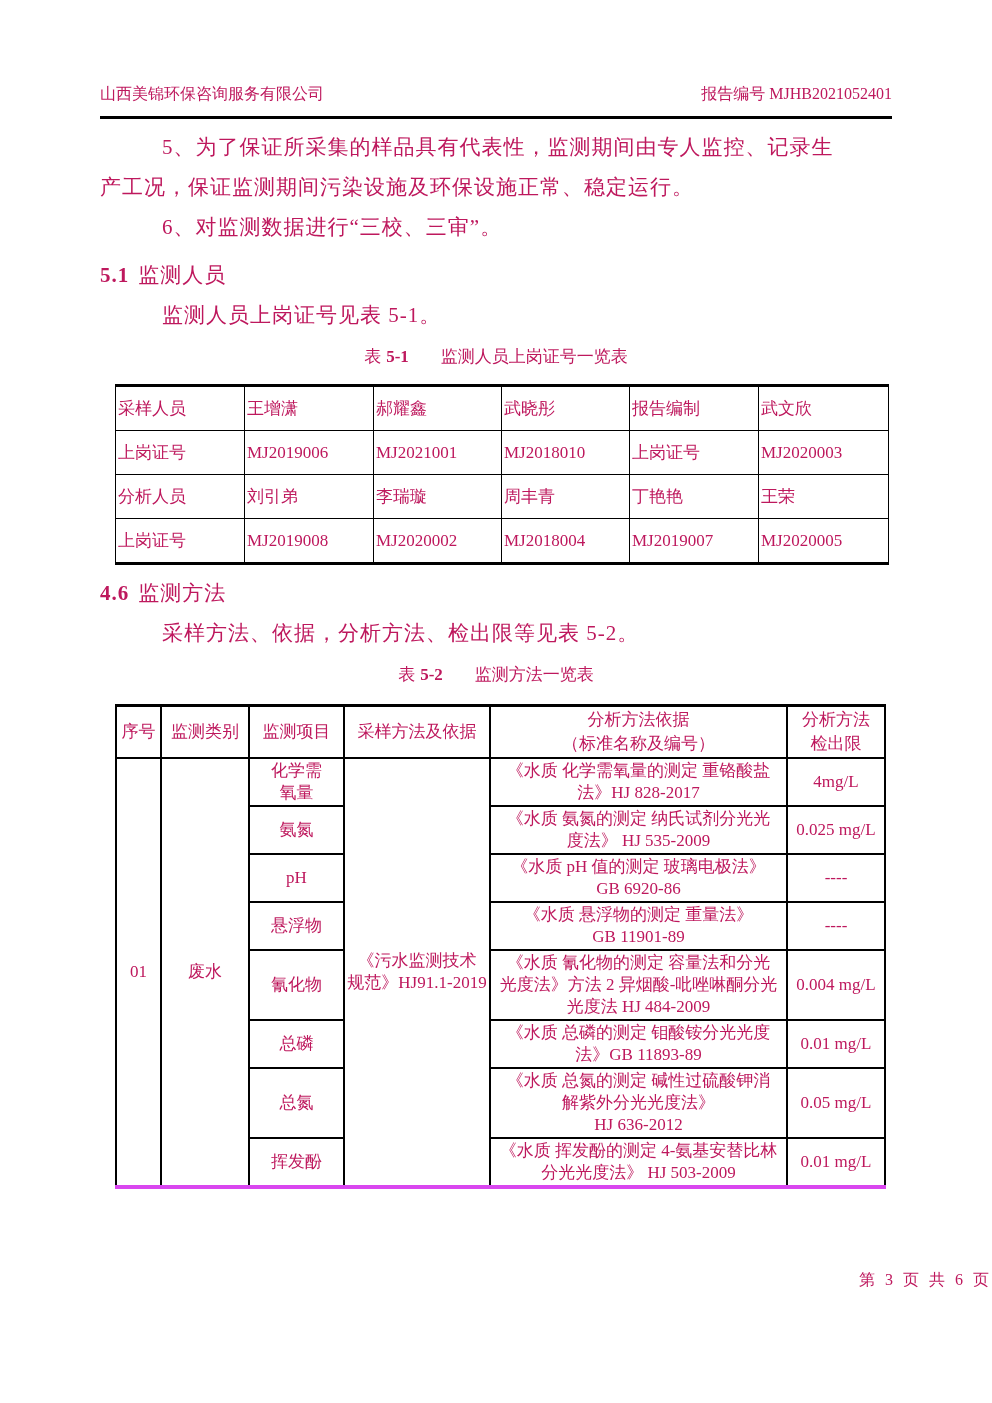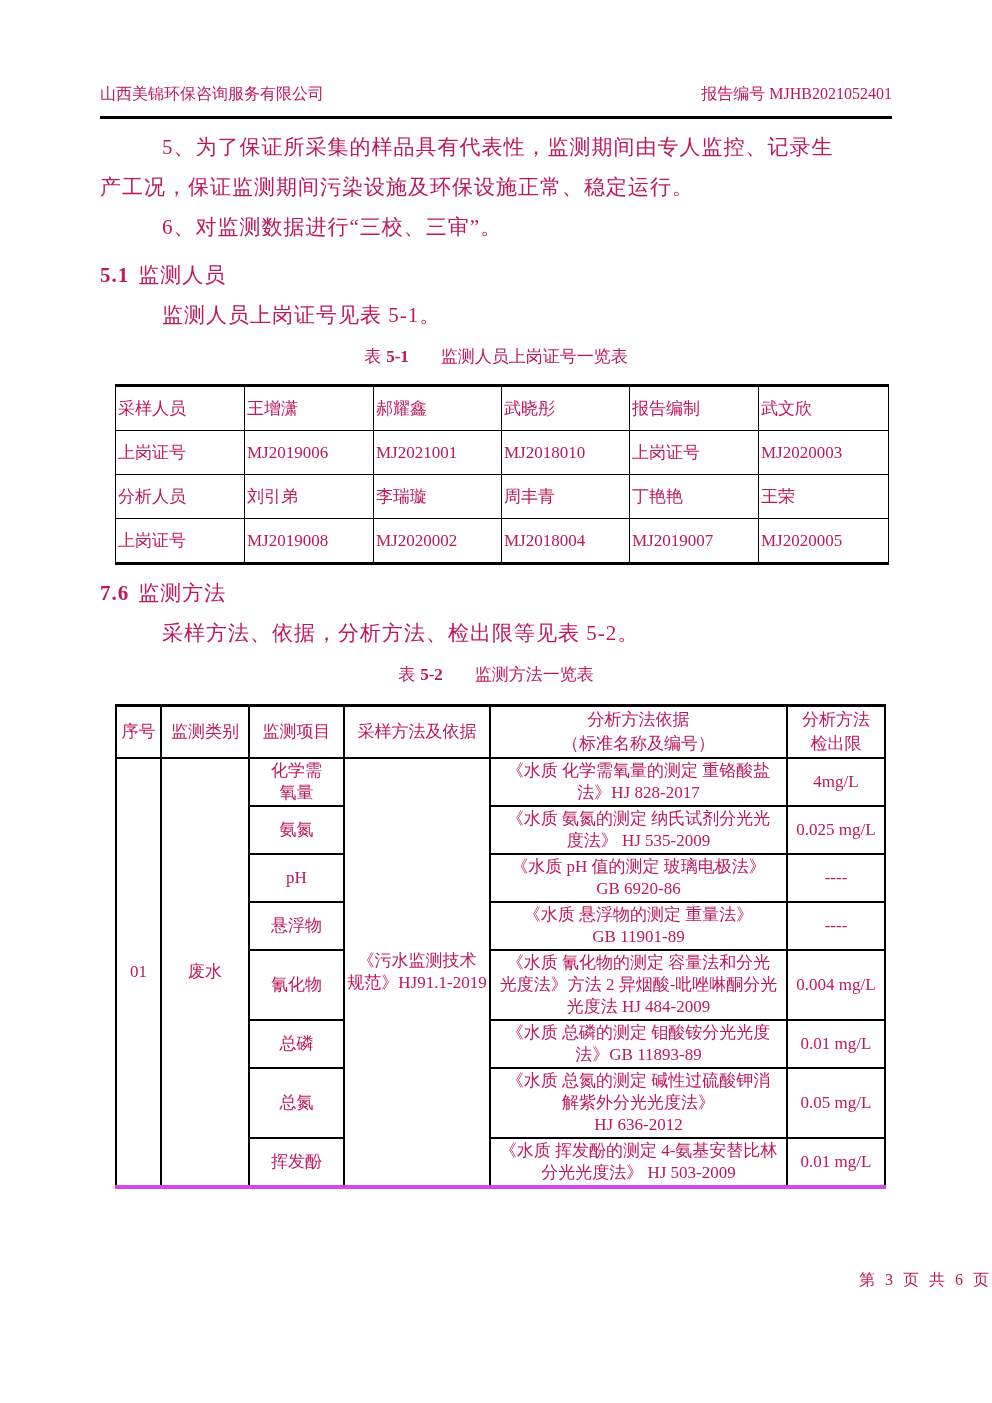--- a/index.html
+++ b/index.html
@@ -95,21 +95,21 @@
           <td>MJ2019008</td>
           <td>MJ2020002</td>
           <td>MJ2018004</td>
           <td>MJ2019007</td>
           <td>MJ2020005</td>
         </tr>
       </tbody>
     </table>
 
     <div class="heading">
-      <span class="num">7.6</span><span class="ttl">监测方法</span>
+      <span class="num">4.6</span><span class="ttl">监测方法</span>
     </div>
     <p class="para">采样方法、依据，分析方法、检出限等见表 5-2。</p>
 
     <div class="caption">
       <span>表</span><span class="num">5-2</span><span class="ttl">监测方法一览表</span>
     </div>
 
     <table class="t2">
       <colgroup>
           <col style="width:45px">

